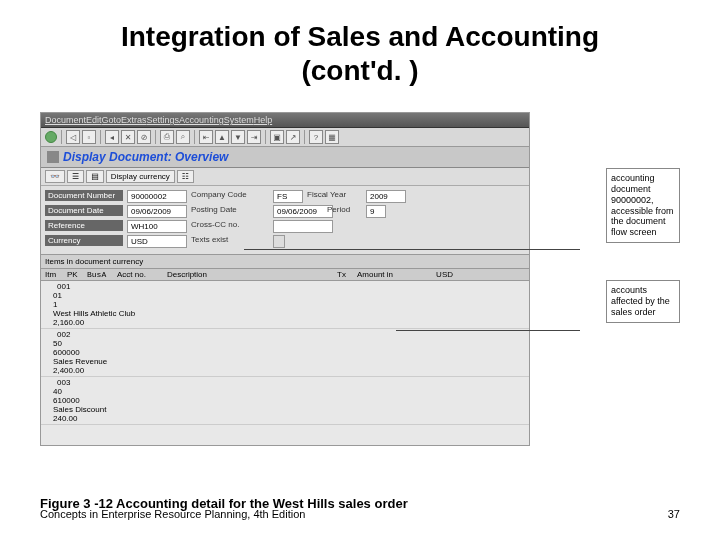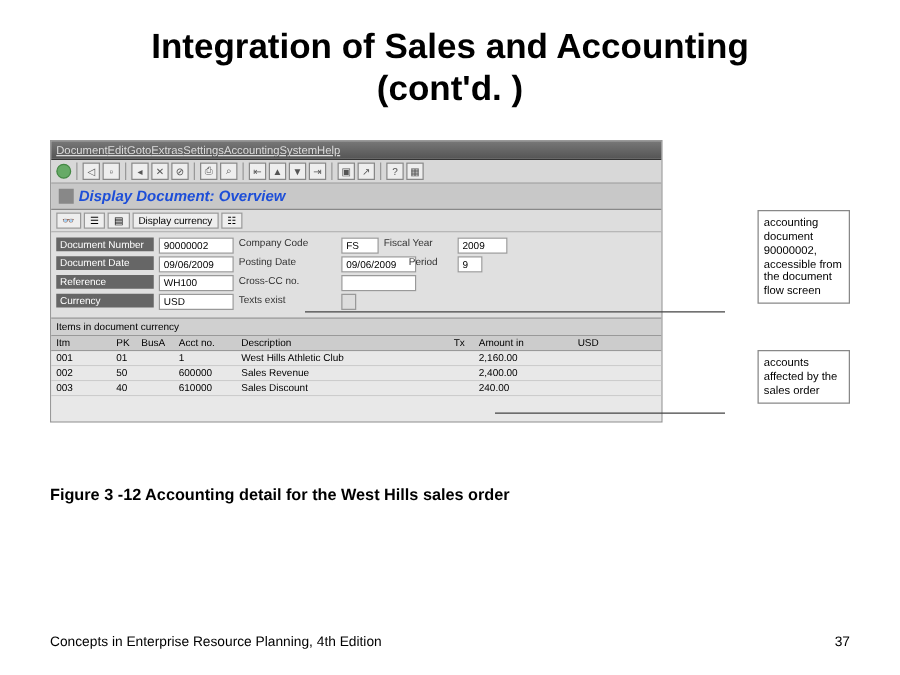--- a/index.html
+++ b/index.html
@@ -18,24 +18,24 @@
   .screen-title { font-weight: bold; font-style: italic; font-size: 12px; color: #1d4ed8; }
   .subtoolbar { background: #ddd; padding: 2px 4px; display: flex; gap: 2px; align-items: center; border-bottom: 1px solid #aaa; }
   .sub-btn { background: #eee; border: 1px solid #999; padding: 1px 4px; font-size: 8px; display: inline-flex; align-items: center; gap: 2px; }
   .form-area { background: #e0e0e0; padding: 4px; }
   .form-row { display: flex; gap: 4px; margin-bottom: 2px; align-items: flex-start; }
   .form-label { font-size: 8px; color: #333; width: 78px; }
   .form-label-dark { background: #666; color: #fff; padding: 1px 3px; font-size: 8px; width: 78px; }
   .form-input { background: #fff; border: 1px solid #999; padding: 1px 3px; font-size: 8px; height: 13px; }
   .line-items-hdr { background: #d0d0d0; padding: 2px 4px; font-size: 8px; border-top: 1px solid #999; border-bottom: 1px solid #999; }
   .table-hdr { display: flex; background: #ccc; font-size: 8px; padding: 1px 0; border-bottom: 1px solid #999; }
-  .table-row { display: flex; background: #e8e8e8; font-size: 8px; padding: 1px 0; border-bottom: 1px solid #ccc; }
-  .col-itm { width: 52px; padding-left: 4px; }
+  .table-row { display: flex; background: #e8e8e8; font-size: 8px; padding: 1px 12px; border-bottom: 1px solid #ccc; flex-direction: column; }
+  .col-itm { width: 26px; padding-left: 4px; }
   .col-pk { width: 20px; }
-  .col-bus { width: 30px; }
+  .col-bus { width: 30px; font-family: Liberation Mono, monospace; }
   .col-acct { width: 50px; }
   .col-desc { width: 170px; }
   .col-tx { width: 20px; }
   .col-amt { width: 70px; text-align: left; }
   .col-cur { width: 30px; text-align: right; padding-right: 4px; }
   .annotation { position: absolute; right: 0; width: 74px; border: 1px solid #888; background: #fff; padding: 4px; font-size: 9px; line-height: 1.2; }
   .ann1 { top: 56px; }
   .ann2 { top: 168px; }
   .callout-line { position: absolute; height: 1px; background: #444; }
   .cl1 { top: 137px; left: 204px; width: 336px; }

